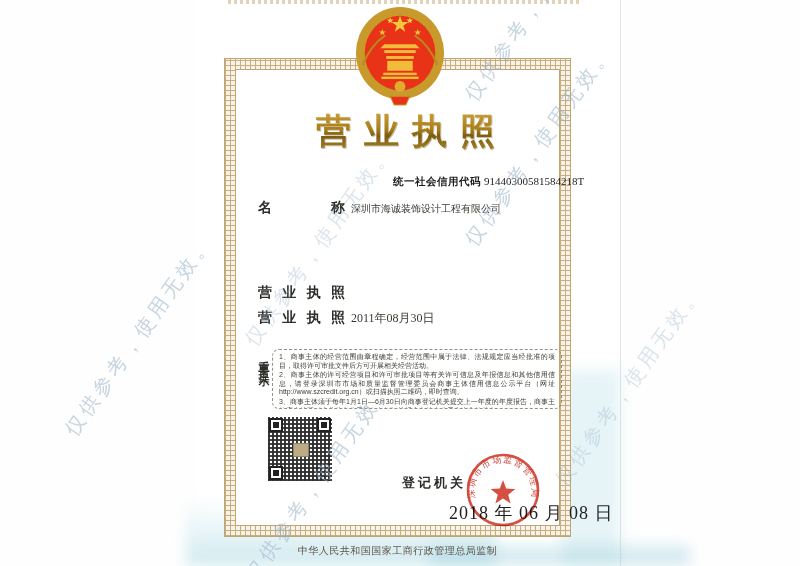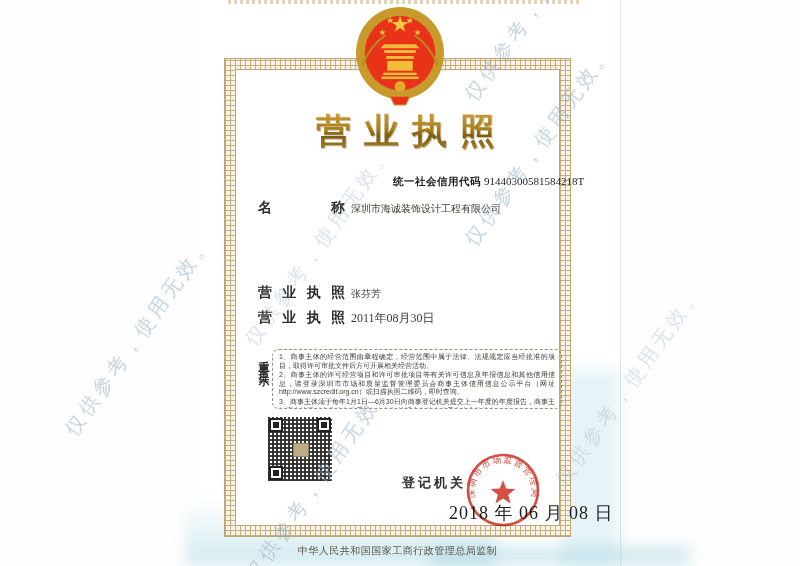--- a/index.html
+++ b/index.html
@@ -124,21 +124,20 @@
     <b>统一社会信用代码</b>
     <span>91440300581584218T</span>
   </div>
 
   <div class="row" style="top:199px">
     <div class="flabel">名称</div>
     <div class="fvalue">深圳市海诚装饰设计工程有限公司</div>
   </div>
   <div class="row" style="top:284px">
     <div class="flabel">营业执照</div>
-    <div class="fvalue">张芬芳</div>
   </div>
   <div class="row" style="top:309px">
     <div class="flabel">营业执照</div>
     <div class="fvalue date">2011年08月30日</div>
   </div>
 
   <div class="notice-label">重要提示</div>
   <div class="notice-box">
     <p>1、商事主体的经营范围由章程确定，经营范围中属于法律、法规规定应当经批准的项目，取得许可审批文件后方可开展相关经营活动。</p>
     <p>2、商事主体的许可经营项目和许可审批项目等有关许可信息及年报信息和其他信用信息，请登录深圳市市场和质量监督管理委员会商事主体信用信息公示平台（网址http://www.szcredit.org.cn）或扫描执照二维码，即时查询。</p>

